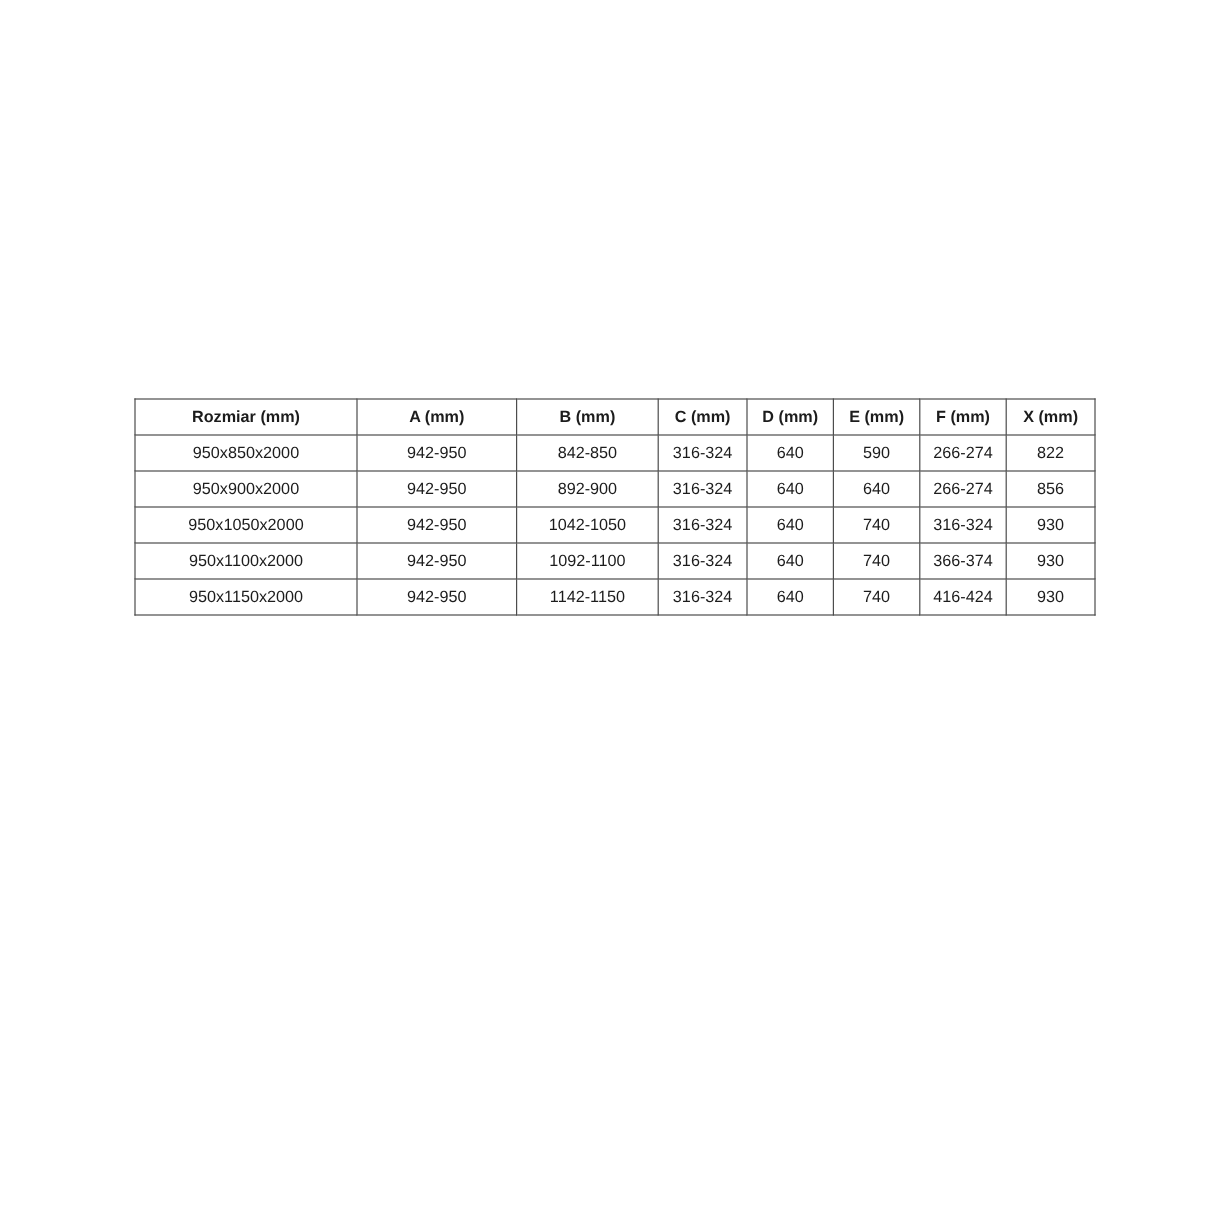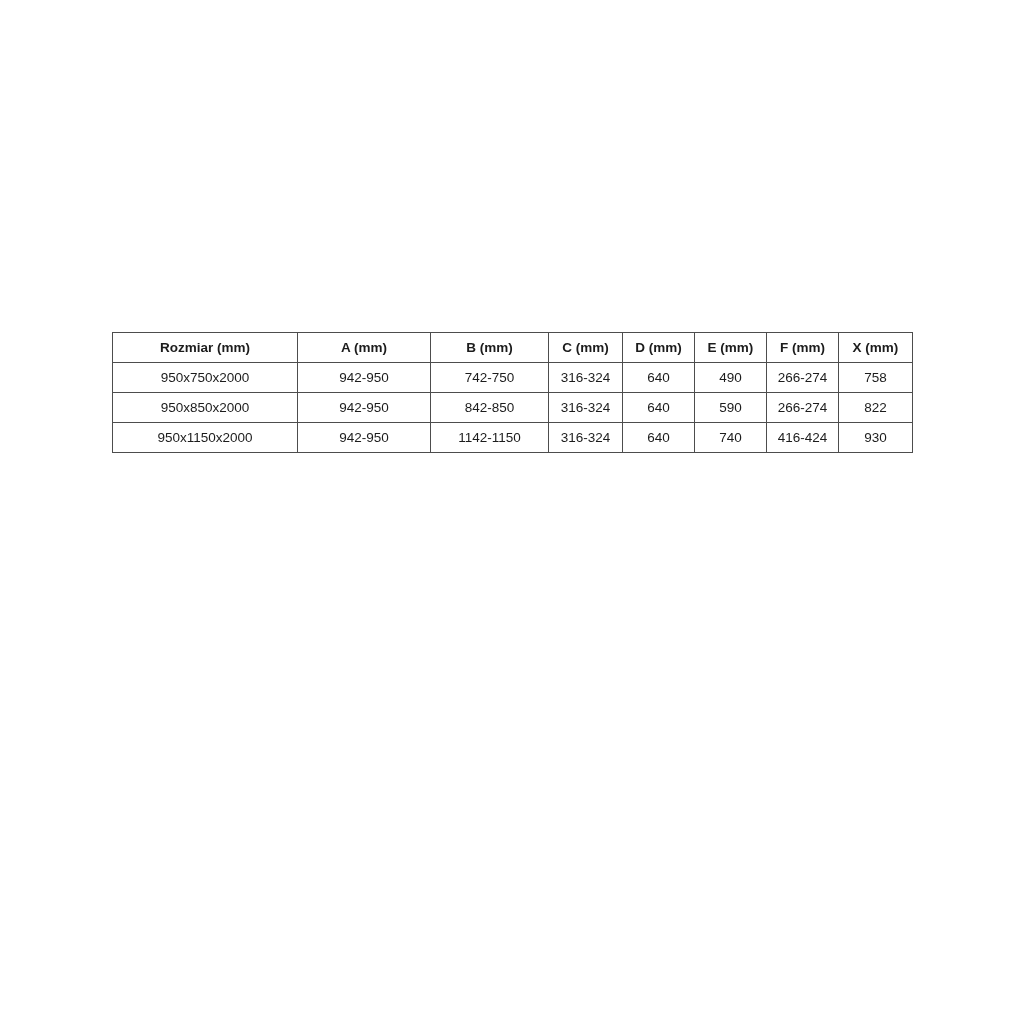--- a/index.html
+++ b/index.html
@@ -73,38 +73,58 @@
           <th>B (mm)</th>
           <th>C (mm)</th>
           <th>D (mm)</th>
           <th>E (mm)</th>
           <th>F (mm)</th>
           <th>X (mm)</th>
         </tr>
     </thead>
     <tbody>
         <tr>
-          <td>950x750x2000</td>
-          <td>942-950</td>
-          <td>742-750</td>
-          <td>316-324</td>
-          <td>640</td>
-          <td>490</td>
-          <td>266-274</td>
-          <td>758</td>
-        </tr>
-        <tr>
           <td>950x850x2000</td>
           <td>942-950</td>
           <td>842-850</td>
           <td>316-324</td>
           <td>640</td>
           <td>590</td>
           <td>266-274</td>
           <td>822</td>
+        </tr>
+        <tr>
+          <td>950x900x2000</td>
+          <td>942-950</td>
+          <td>892-900</td>
+          <td>316-324</td>
+          <td>640</td>
+          <td>640</td>
+          <td>266-274</td>
+          <td>856</td>
+        </tr>
+        <tr>
+          <td>950x1050x2000</td>
+          <td>942-950</td>
+          <td>1042-1050</td>
+          <td>316-324</td>
+          <td>640</td>
+          <td>740</td>
+          <td>316-324</td>
+          <td>930</td>
+        </tr>
+        <tr>
+          <td>950x1100x2000</td>
+          <td>942-950</td>
+          <td>1092-1100</td>
+          <td>316-324</td>
+          <td>640</td>
+          <td>740</td>
+          <td>366-374</td>
+          <td>930</td>
         </tr>
         <tr>
           <td>950x1150x2000</td>
           <td>942-950</td>
           <td>1142-1150</td>
           <td>316-324</td>
           <td>640</td>
           <td>740</td>
           <td>416-424</td>
           <td>930</td>

